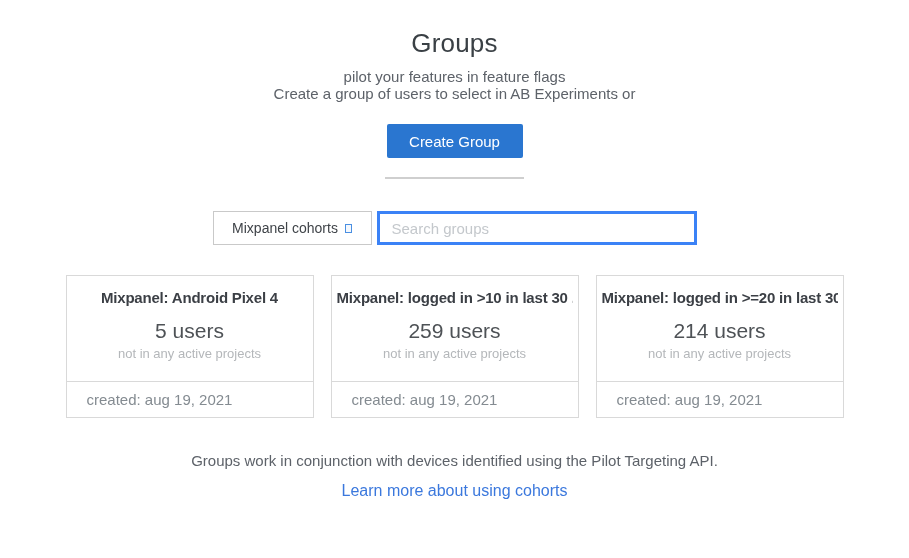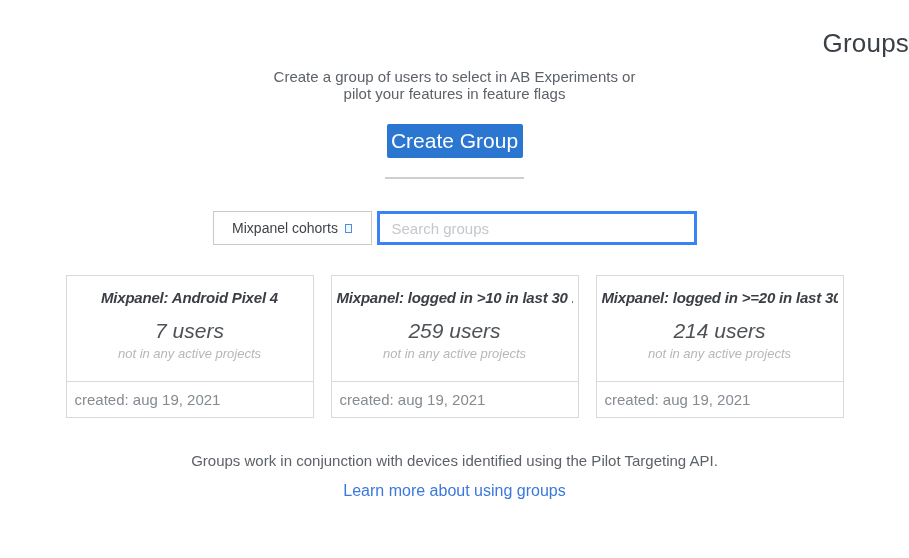--- a/index.html
+++ b/index.html
@@ -8,42 +8,42 @@
     width: 909px;
     height: 558px;
     font-family: "Liberation Sans", "DejaVu Sans", sans-serif;
     color: #3c4149;
     overflow: hidden;
   }
   .page { width: 909px; height: 558px; position: relative; background: #fff; }
 
   .page-title {
     margin-top: 28px;
-    text-align: right;
+    text-align: center;
     font-size: 26px;
     font-weight: 400;
     color: #3a4045;
     letter-spacing: 0.2px;
   }
   .subtitle {
     margin-top: 9px;
     text-align: center;
     font-size: 15px;
     line-height: 17px;
     color: #5d6269;
   }
   .create-btn {
     display: block;
     margin: 22px auto 0;
     width: 136px;
     height: 34px;
     background: var(--primary_button, #2a76d0);
     color: #ffffff;
     font-family: inherit;
-    font-size: 21px;
+    font-size: 15px;
     border: none;
     border-radius: 2px;
     cursor: pointer;
   }
   .divider {
     width: 139px;
     margin: 19px auto 0;
     border: none;
     border-top: 2px solid #cfcfcf;
   }
@@ -101,21 +101,20 @@
     flex-direction: column;
     cursor: pointer;
   }
   .card-body {
     flex: 1;
     display: flex;
     flex-direction: column;
     align-items: center;
     padding: 13px 8px 0;
     overflow: hidden;
-    font-style: italic;
   }
   .card-title {
     font-size: 15px;
     font-weight: 700;
     color: #3b3f45;
     white-space: nowrap;
     overflow: hidden;
     max-width: 236px;
     letter-spacing: -0.2px;
   }
@@ -128,21 +127,21 @@
   .card-note {
     margin-top: 3px;
     font-size: 13px;
     color: #b4b7ba;
   }
   .card-footer {
     height: 36px;
     border-top: 1px solid #d9d9d9;
     display: flex;
     align-items: center;
-    padding-left: 8px;
+    padding-left: 20px;
     font-size: 15px;
     color: #848b91;
   }
 
   .footer-note {
     margin-top: 34px;
     text-align: center;
     font-size: 15px;
     color: #5d6269;
   }
@@ -157,42 +156,42 @@
   }
 </style>
 </head>
 <body>
 
 <div class="page">
 
   <h1 class="page-title">Groups</h1>
 
   <div class="subtitle">
+    <div>pilot your features in feature flags</div>
     <div>Create a group of users to select in AB Experiments or</div>
-    <div>pilot your features in feature flags</div>
   </div>
 
   <button class="create-btn">Create Group</button>
 
   <hr class="divider">
 
   <div class="filter-row">
     <div class="cohort-select">
       <span>Mixpanel cohorts</span>
       <span class="box-glyph"></span>
     </div>
     <input class="search-input" type="text" placeholder="Search groups" style="">
   </div>
 
   <div class="cards-row">
 
     <div class="card">
       <div class="card-body">
         <div class="card-title">Mixpanel: Android Pixel 4</div>
-        <div class="card-users">7 users</div>
+        <div class="card-users">5 users</div>
         <div class="card-note">not in any active projects</div>
       </div>
       <div class="card-footer">created: aug 19, 2021</div>
     </div>
 
     <div class="card">
       <div class="card-body">
         <div class="card-title">Mixpanel: logged in &gt;10 in last 30 ...</div>
         <div class="card-users">259 users</div>
         <div class="card-note">not in any active projects</div>
@@ -206,15 +205,15 @@
         <div class="card-users">214 users</div>
         <div class="card-note">not in any active projects</div>
       </div>
       <div class="card-footer">created: aug 19, 2021</div>
     </div>
 
   </div>
 
   <div class="footer-note">Groups work in conjunction with devices identified using the Pilot Targeting API.</div>
 
-  <a class="learn-link">Learn more about using groups</a>
+  <a class="learn-link">Learn more about using cohorts</a>
 
 </div>
 
 </body></html>

